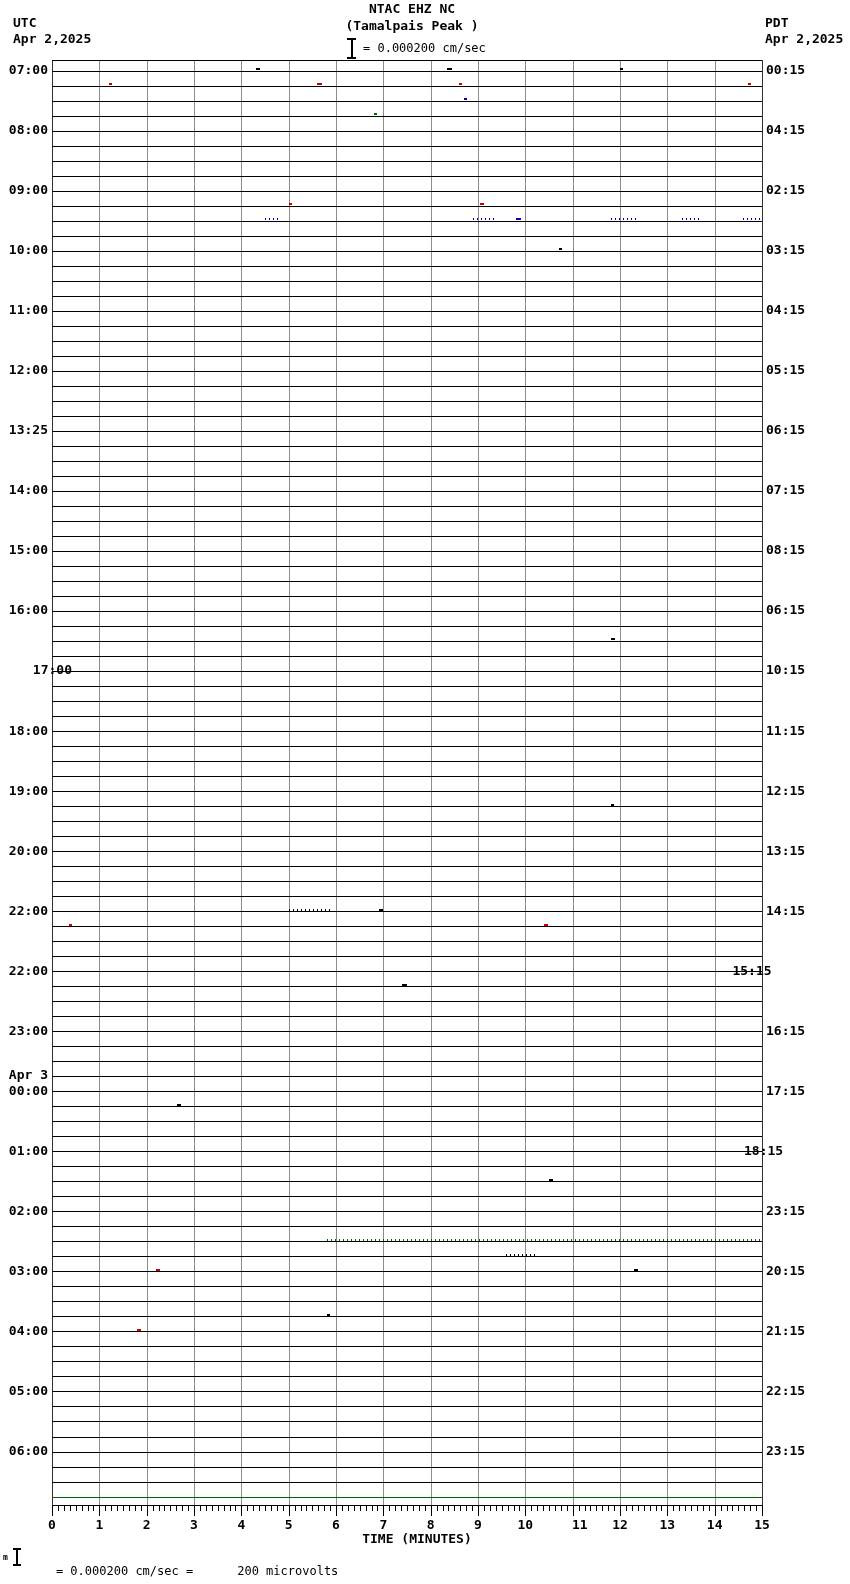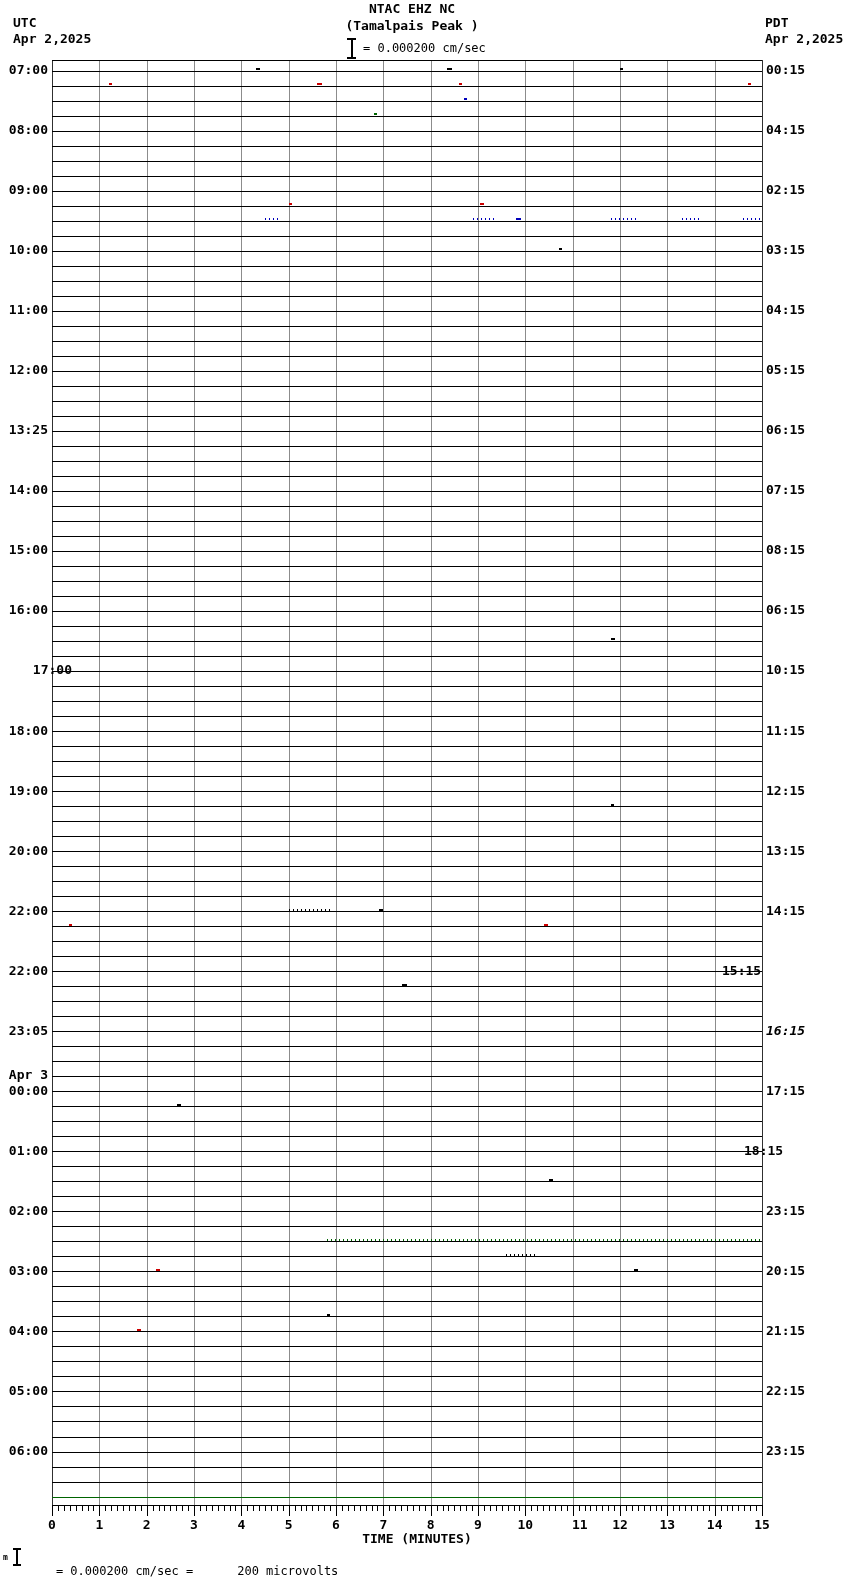--- a/index.html
+++ b/index.html
@@ -174,23 +174,23 @@
       <div class="lbl" style="position: absolute; left: 766px; top: 662.4px; width: 60px;">10:15</div>
       <div class="lbl right" style="position: absolute; left: 2px; top: 722.5px; width: 46px;">18:00</div>
       <div class="lbl" style="position: absolute; left: 766px; top: 722.5px; width: 60px;">11:15</div>
       <div class="lbl right" style="position: absolute; left: 2px; top: 782.5px; width: 46px;">19:00</div>
       <div class="lbl" style="position: absolute; left: 766px; top: 782.5px; width: 60px;">12:15</div>
       <div class="lbl right" style="position: absolute; left: 2px; top: 842.5px; width: 46px;">20:00</div>
       <div class="lbl" style="position: absolute; left: 766px; top: 842.5px; width: 60px;">13:15</div>
       <div class="lbl right" style="position: absolute; left: 2px; top: 902.6px; width: 46px;">22:00</div>
       <div class="lbl" style="position: absolute; left: 766px; top: 902.6px; width: 60px;">14:15</div>
       <div class="lbl right" style="position: absolute; left: 2px; top: 962.6px; width: 46px;">22:00</div>
-      <div class="lbl" style="position: absolute; left: 722px; top: 962.6px; width: 60px;">15:15</div>
-      <div class="lbl right" style="position: absolute; left: 2px; top: 1022.7px; width: 46px;">23:05</div>
-      <div class="lbl" style="position: absolute; left: 766px; top: 1022.7px; width: 60px; font-style: italic;">16:15</div>
+      <div class="lbl" style="position: absolute; left: 722px; top: 962.6px; width: 60px; text-align: center;">15:15</div>
+      <div class="lbl right" style="position: absolute; left: 2px; top: 1022.7px; width: 46px;">23:00</div>
+      <div class="lbl" style="position: absolute; left: 766px; top: 1022.7px; width: 60px;">16:15</div>
       <div class="lbl right" style="position: absolute; left: 2px; top: 1066.7px; width: 46px;">Apr 3</div>
       <div class="lbl right" style="position: absolute; left: 2px; top: 1082.7px; width: 46px;">00:00</div>
       <div class="lbl" style="position: absolute; left: 766px; top: 1082.7px; width: 60px;">17:15</div>
       <div class="lbl right" style="position: absolute; left: 2px; top: 1142.8px; width: 46px;">01:00</div>
       <div class="lbl" style="position: absolute; left: 744px; top: 1142.8px; width: 60px;">18:15</div>
       <div class="lbl right" style="position: absolute; left: 2px; top: 1202.8px; width: 46px;">02:00</div>
       <div class="lbl" style="position: absolute; left: 766px; top: 1202.8px; width: 60px;">23:15</div>
       <div class="lbl right" style="position: absolute; left: 2px; top: 1262.8px; width: 46px;">03:00</div>
       <div class="lbl" style="position: absolute; left: 766px; top: 1262.8px; width: 60px;">20:15</div>
       <div class="lbl right" style="position: absolute; left: 2px; top: 1322.9px; width: 46px;">04:00</div>

